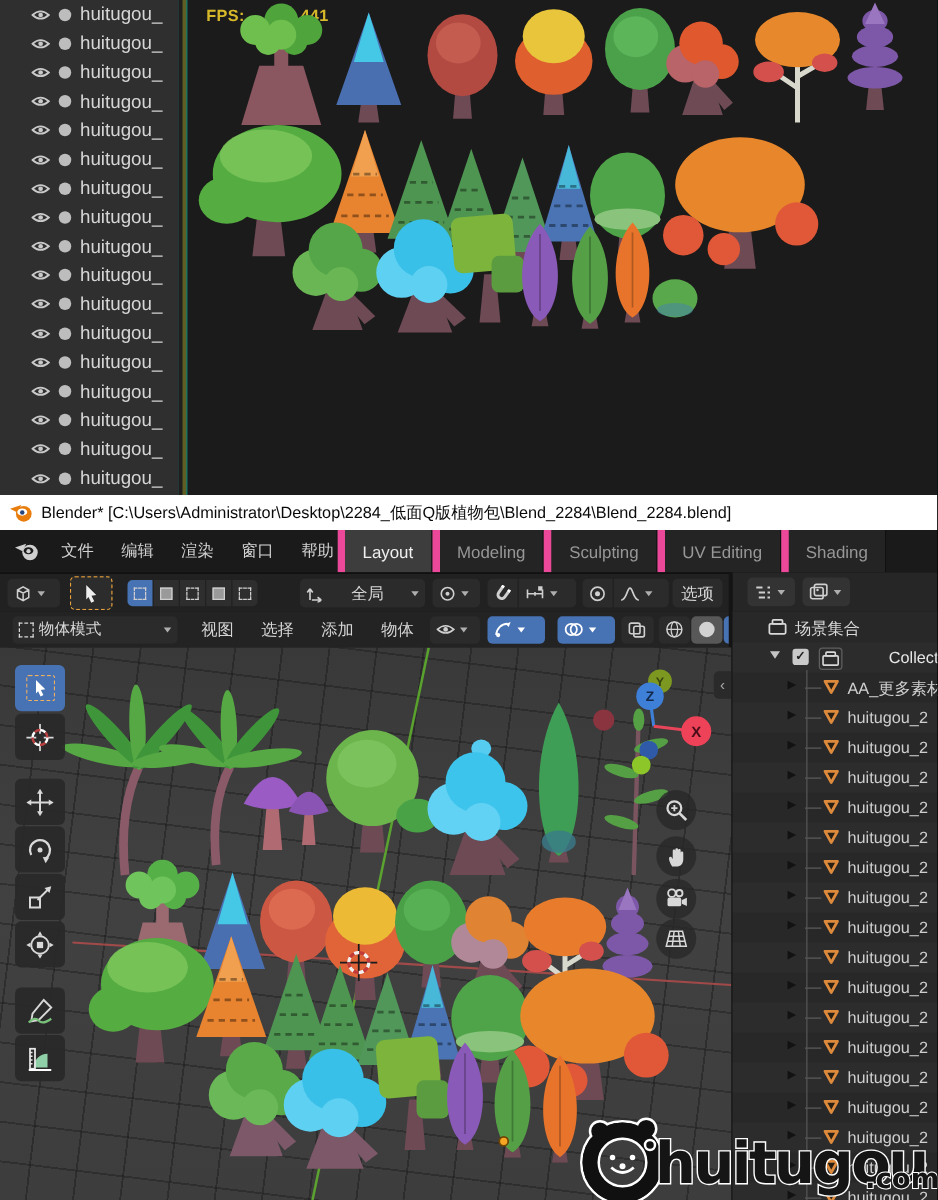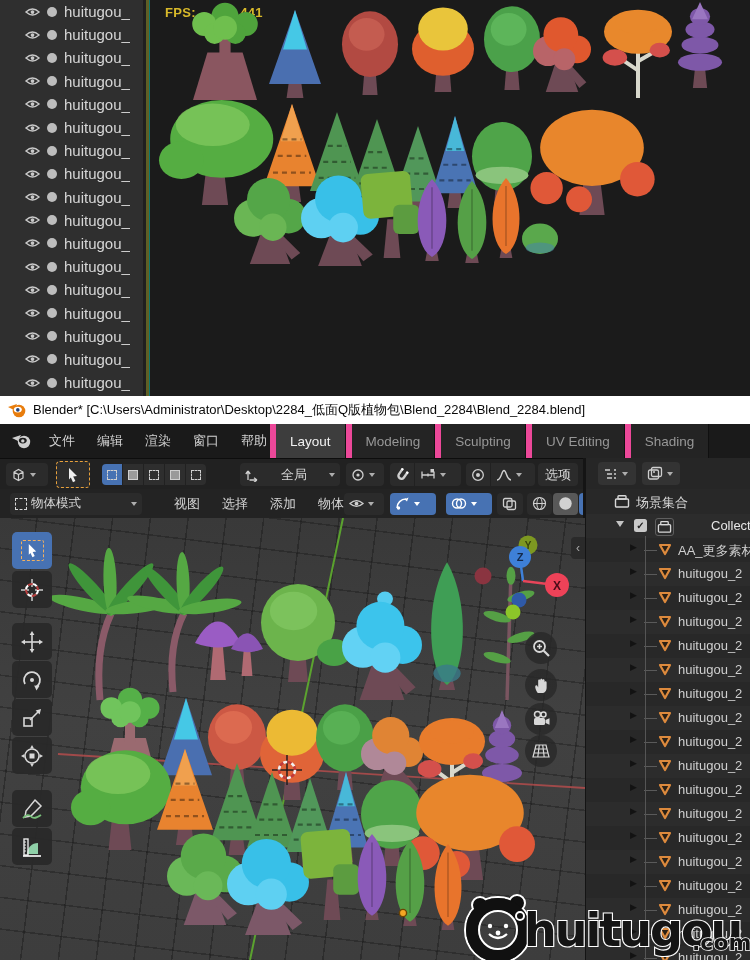--- a/index.html
+++ b/index.html
@@ -54,21 +54,21 @@
   
   #outliner-header{position:absolute;left:586px;top:458px;width:164px;height:31px;background:#262626;}
   .oh-btn{position:absolute;top:4px;height:23px;background:#333333;border-radius:4px;display:flex;
           align-items:center;padding:0 5px;gap:4px;}
 
   
   #vpheader{position:absolute;left:0;top:489px;width:585px;height:29px;background:#232323;}
   .vph-btn{position:absolute;top:3.5px;height:22px;background:#2b2b2b;border-radius:4px;display:flex;
            align-items:center;padding:0 5px;gap:4px;color:#d8d8d8;font-size:12.5px;}
   .vph-btn.blue{background:#4772b3;}
-  #vp-menus{position:absolute;left:163px;top:0;height:29px;display:flex;align-items:center;}
+  #vp-menus{position:absolute;left:150px;top:0;height:29px;display:flex;align-items:center;}
   .vp-menu{color:#d5d5d5;font-size:13px;padding:0 11px;}
   .mode-icon{width:12px;height:12px;border:1.2px dashed #d8d8d8;}
 
   
   #outliner{position:absolute;left:586px;top:489px;width:196px;height:471px;background:#282828;overflow:hidden;}
   #panel-border{position:absolute;left:583px;top:458px;width:3px;height:502px;background:#141414;}
   .ol-row{position:absolute;left:0;width:164px;height:24px;}
   .ol-row.zebra{background:#2c2c2c;}
   .ol-exp{position:absolute;left:44px;top:4px;font-size:9px;color:#121212;}
   .ol-tick{position:absolute;left:58px;top:11.5px;width:13px;height:1px;background:#5a5a5a;}

